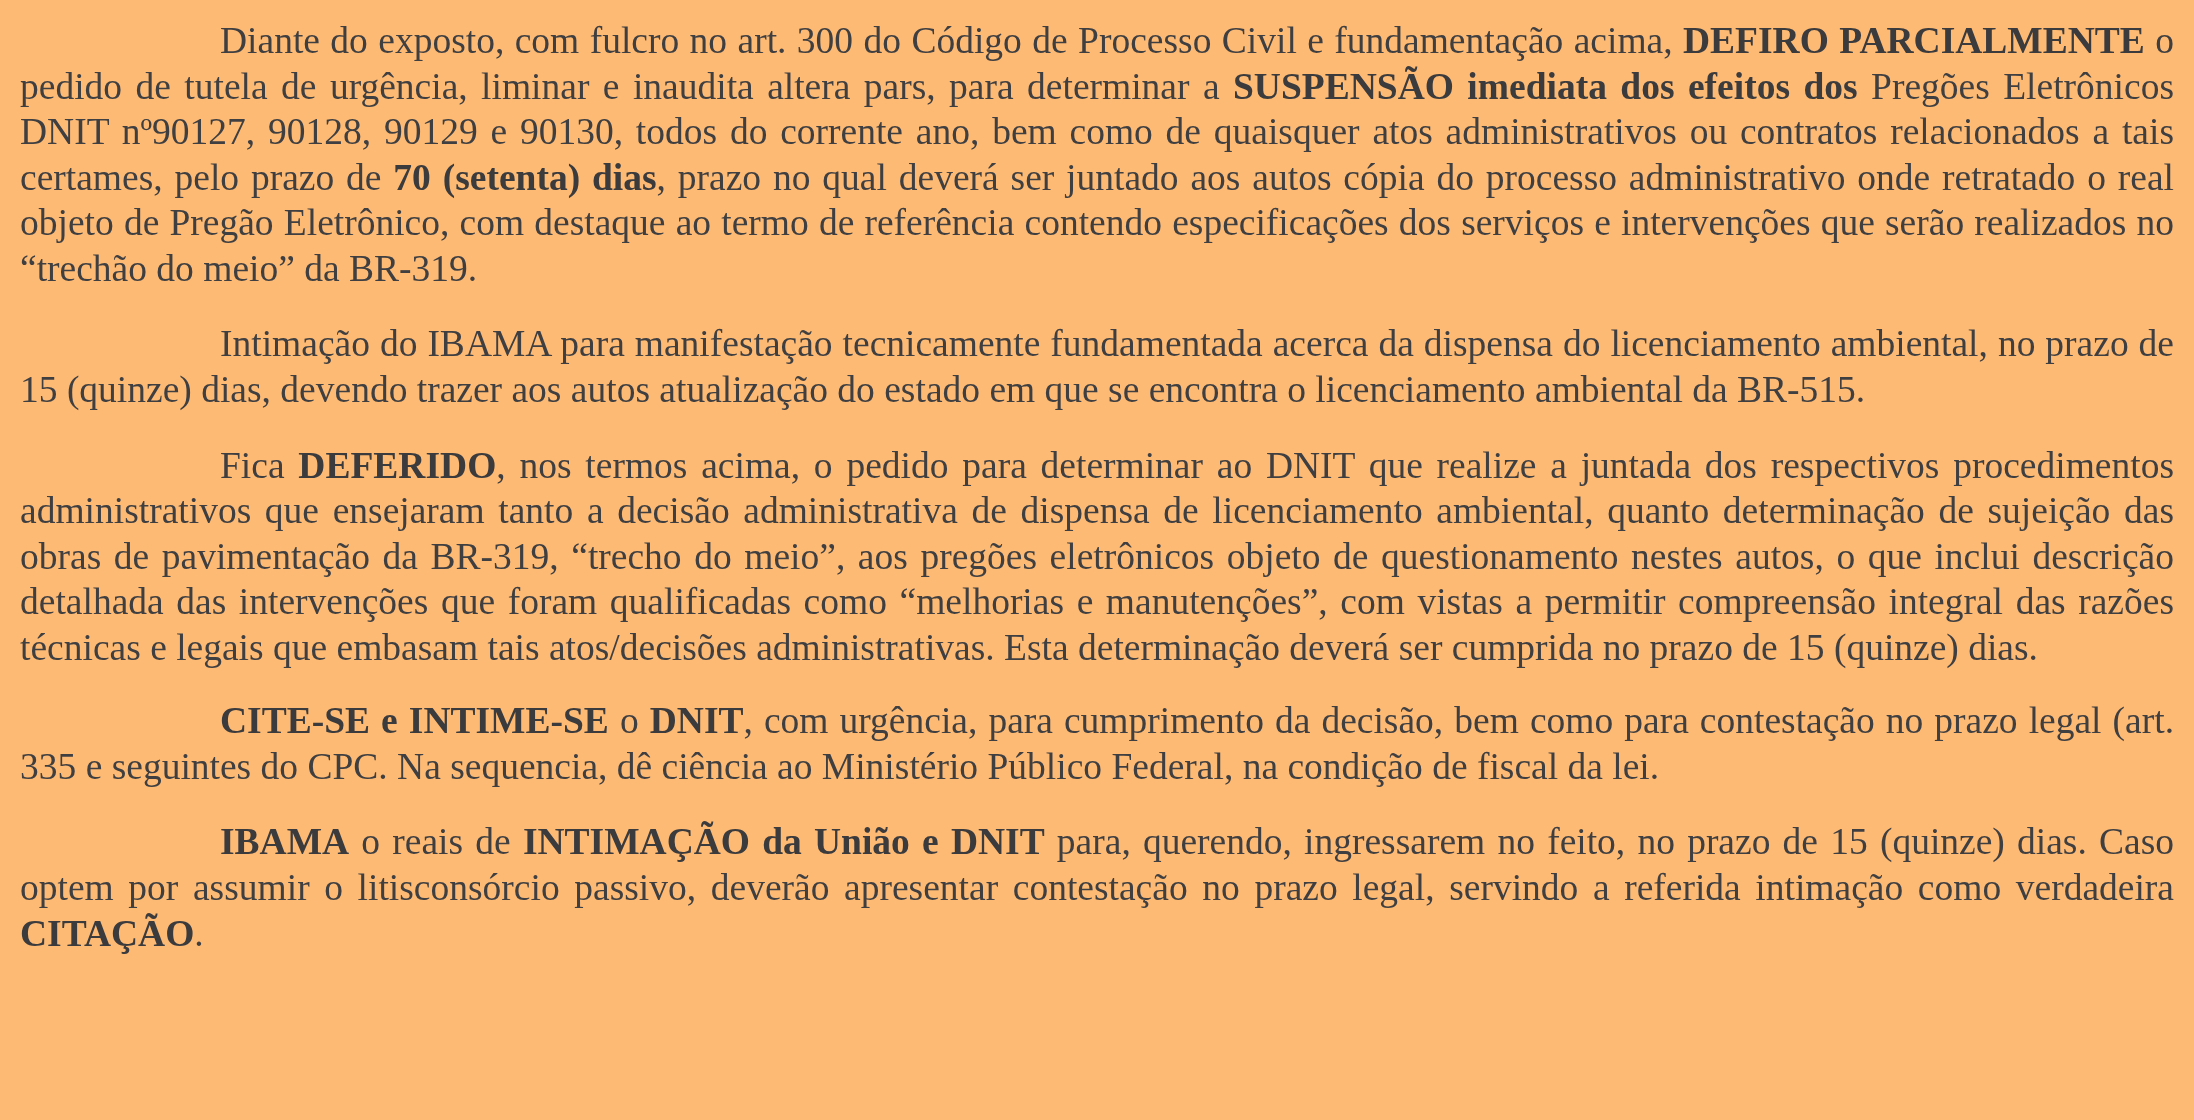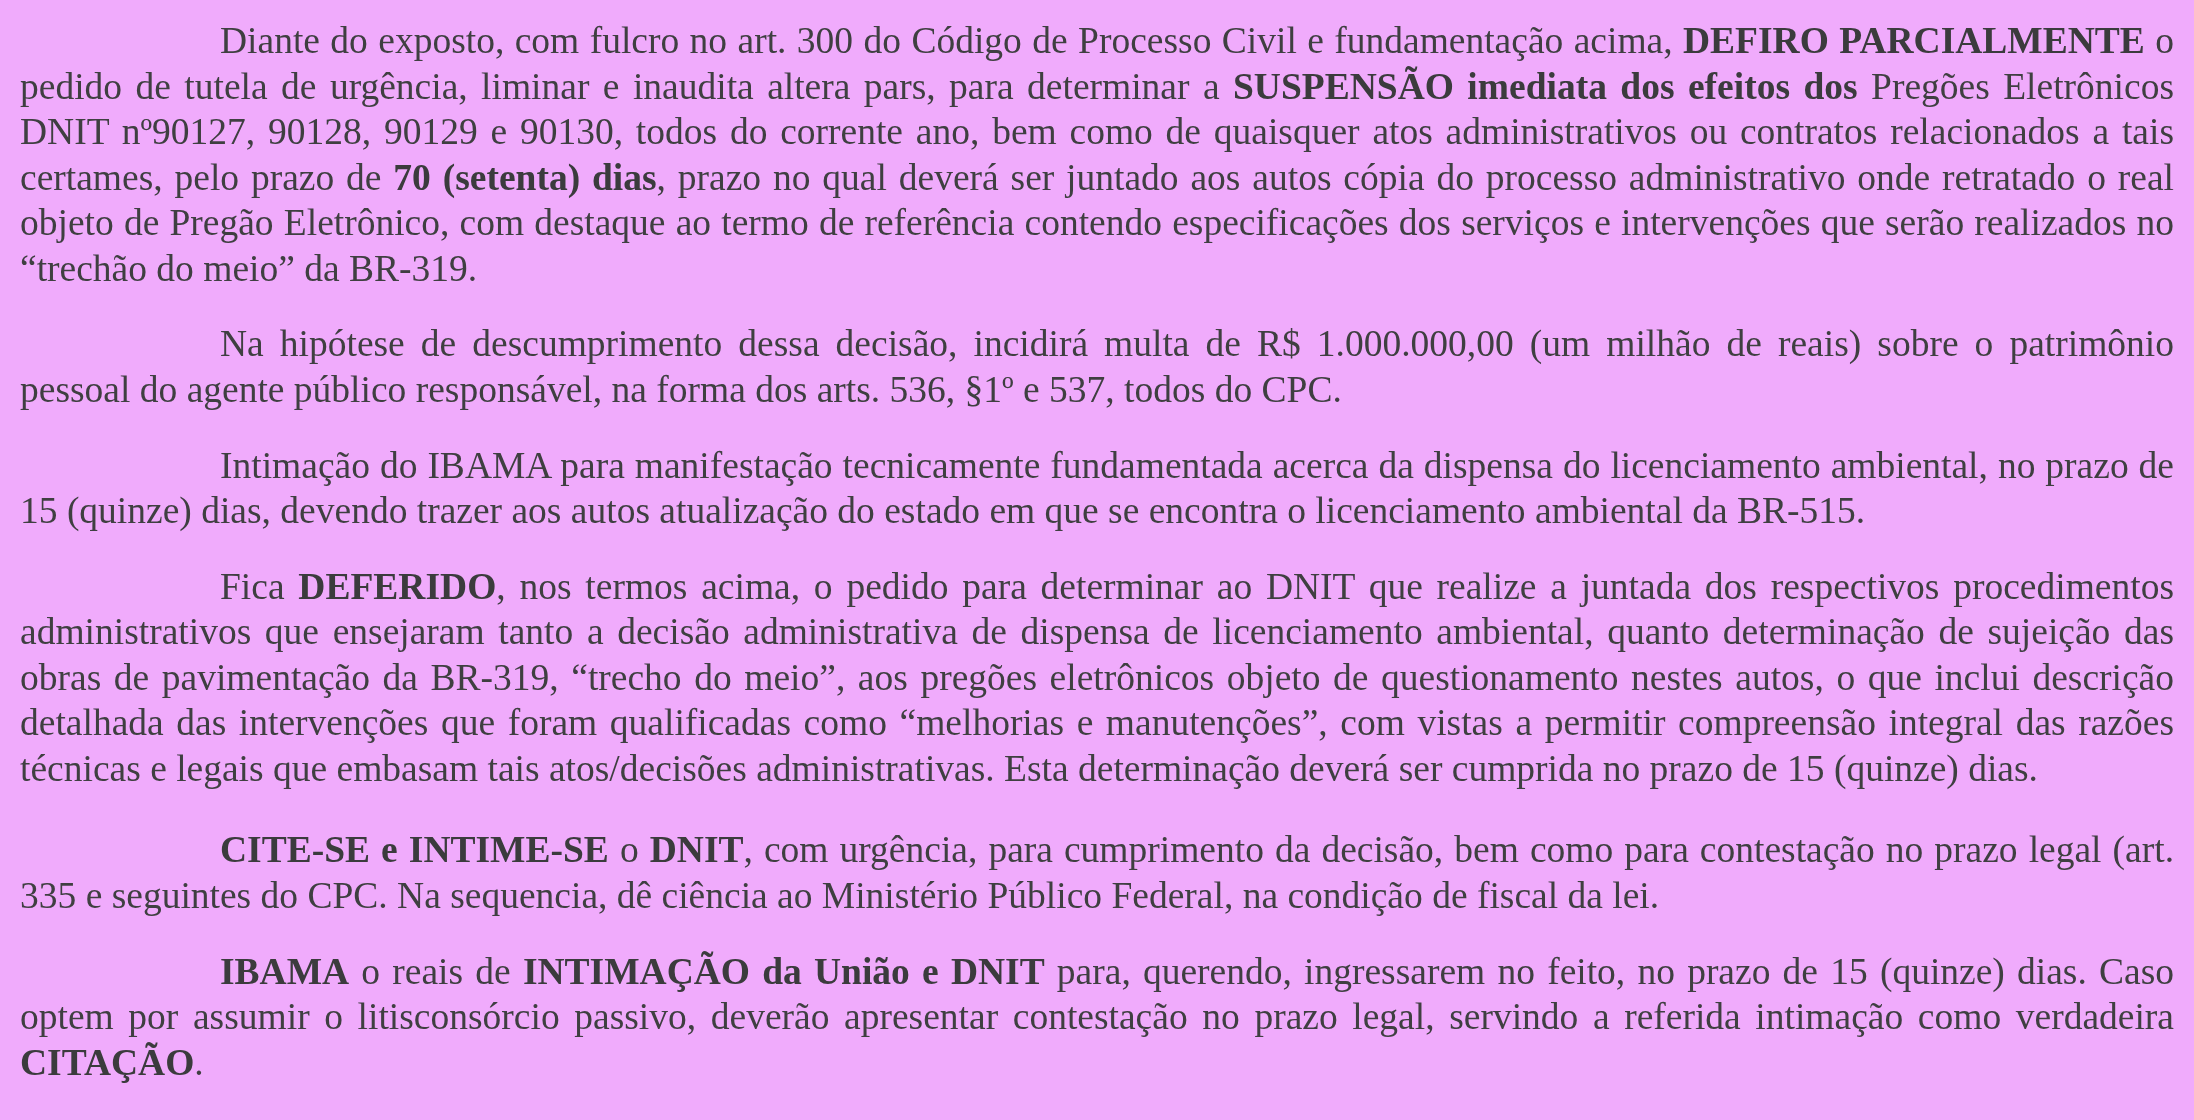--- a/index.html
+++ b/index.html
@@ -32,27 +32,26 @@
     letter-spacing: 0px;
     word-spacing: 0px;
     -webkit-font-smoothing: antialiased;
   }
   .para:last-child { margin-bottom: 0; }
   .para b, .para strong {
     font-weight: bold;
     color: #3b3b3d;
   }
   
-  .para.p4 { margin-bottom: 36px; }
+  .para.p4 { margin-bottom: 28px; }
 </style>
 </head>
 <body style="background: rgb(255, 255, 255);">
 
-<div id="doc" style="background: #f0abfc;">
+<div id="doc" style="background: #fdba74;">
   <div id="body-text">
       <p class="para p1" style="color: rgb(63, 63, 65);"><span>Diante do exposto, com fulcro no art. 300 do Código de Processo Civil e fundamentação acima, </span><b>DEFIRO PARCIALMENTE</b><span> o pedido de tutela de urgência, liminar e inaudita altera pars, para determinar a </span><b>SUSPENSÃO imediata dos efeitos dos</b><span> Pregões Eletrônicos DNIT nº90127, 90128, 90129 e 90130, todos do corrente ano, bem como de quaisquer atos administrativos ou contratos relacionados a tais certames, pelo prazo de </span><b>70 (setenta) dias</b><span>, prazo no qual deverá ser juntado aos autos cópia do processo administrativo onde retratado o real objeto de Pregão Eletrônico, com destaque ao termo de referência contendo especificações dos serviços e intervenções que serão realizados no “trechão do meio” da BR-319.</span></p>
-      <p class="para p2" style="color: rgb(63, 63, 65);"><span>Na hipótese de descumprimento dessa decisão, incidirá multa de R$ 1.000.000,00 (um milhão de reais) sobre o patrimônio pessoal do agente público responsável, na forma dos arts. 536, §1º e 537, todos do CPC.</span></p>
       <p class="para p3" style="color: rgb(63, 63, 65);"><span>Intimação do IBAMA para manifestação tecnicamente fundamentada acerca da dispensa do licenciamento ambiental, no prazo de 15 (quinze) dias, devendo trazer aos autos atualização do estado em que se encontra o licenciamento ambiental da BR-515.</span></p>
       <p class="para p4" style="color: rgb(63, 63, 65);"><span>Fica </span><b>DEFERIDO</b><span>, nos termos acima, o pedido para determinar ao DNIT que realize a juntada dos respectivos procedimentos administrativos que ensejaram tanto a decisão administrativa de dispensa de licenciamento ambiental, quanto determinação de sujeição das obras de pavimentação da BR-319, “trecho do meio”, aos pregões eletrônicos objeto de questionamento nestes autos, o que inclui descrição detalhada das intervenções que foram qualificadas como “melhorias e manutenções”, com vistas a permitir compreensão integral das razões técnicas e legais que embasam tais atos/decisões administrativas. Esta determinação deverá ser cumprida no prazo de 15 (quinze) dias.</span></p>
       <p class="para p5" style="color: rgb(63, 63, 65);"><b>CITE-SE e INTIME-SE</b><span> o </span><b>DNIT</b><span>, com urgência, para cumprimento da decisão, bem como para contestação no prazo legal (art. 335 e seguintes do CPC. Na sequencia, dê ciência ao Ministério Público Federal, na condição de fiscal da lei.</span></p>
       <p class="para p6" style="color: rgb(63, 63, 65);"><b>IBAMA</b><span> o reais de </span><b>INTIMAÇÃO da União e DNIT</b><span> para, querendo, ingressarem no feito, no prazo de 15 (quinze) dias. Caso optem por assumir o litisconsórcio passivo, deverão apresentar contestação no prazo legal, servindo a referida intimação como verdadeira </span><b>CITAÇÃO</b><span>.</span></p>
     </div>
 </div>
 
 </body></html>

